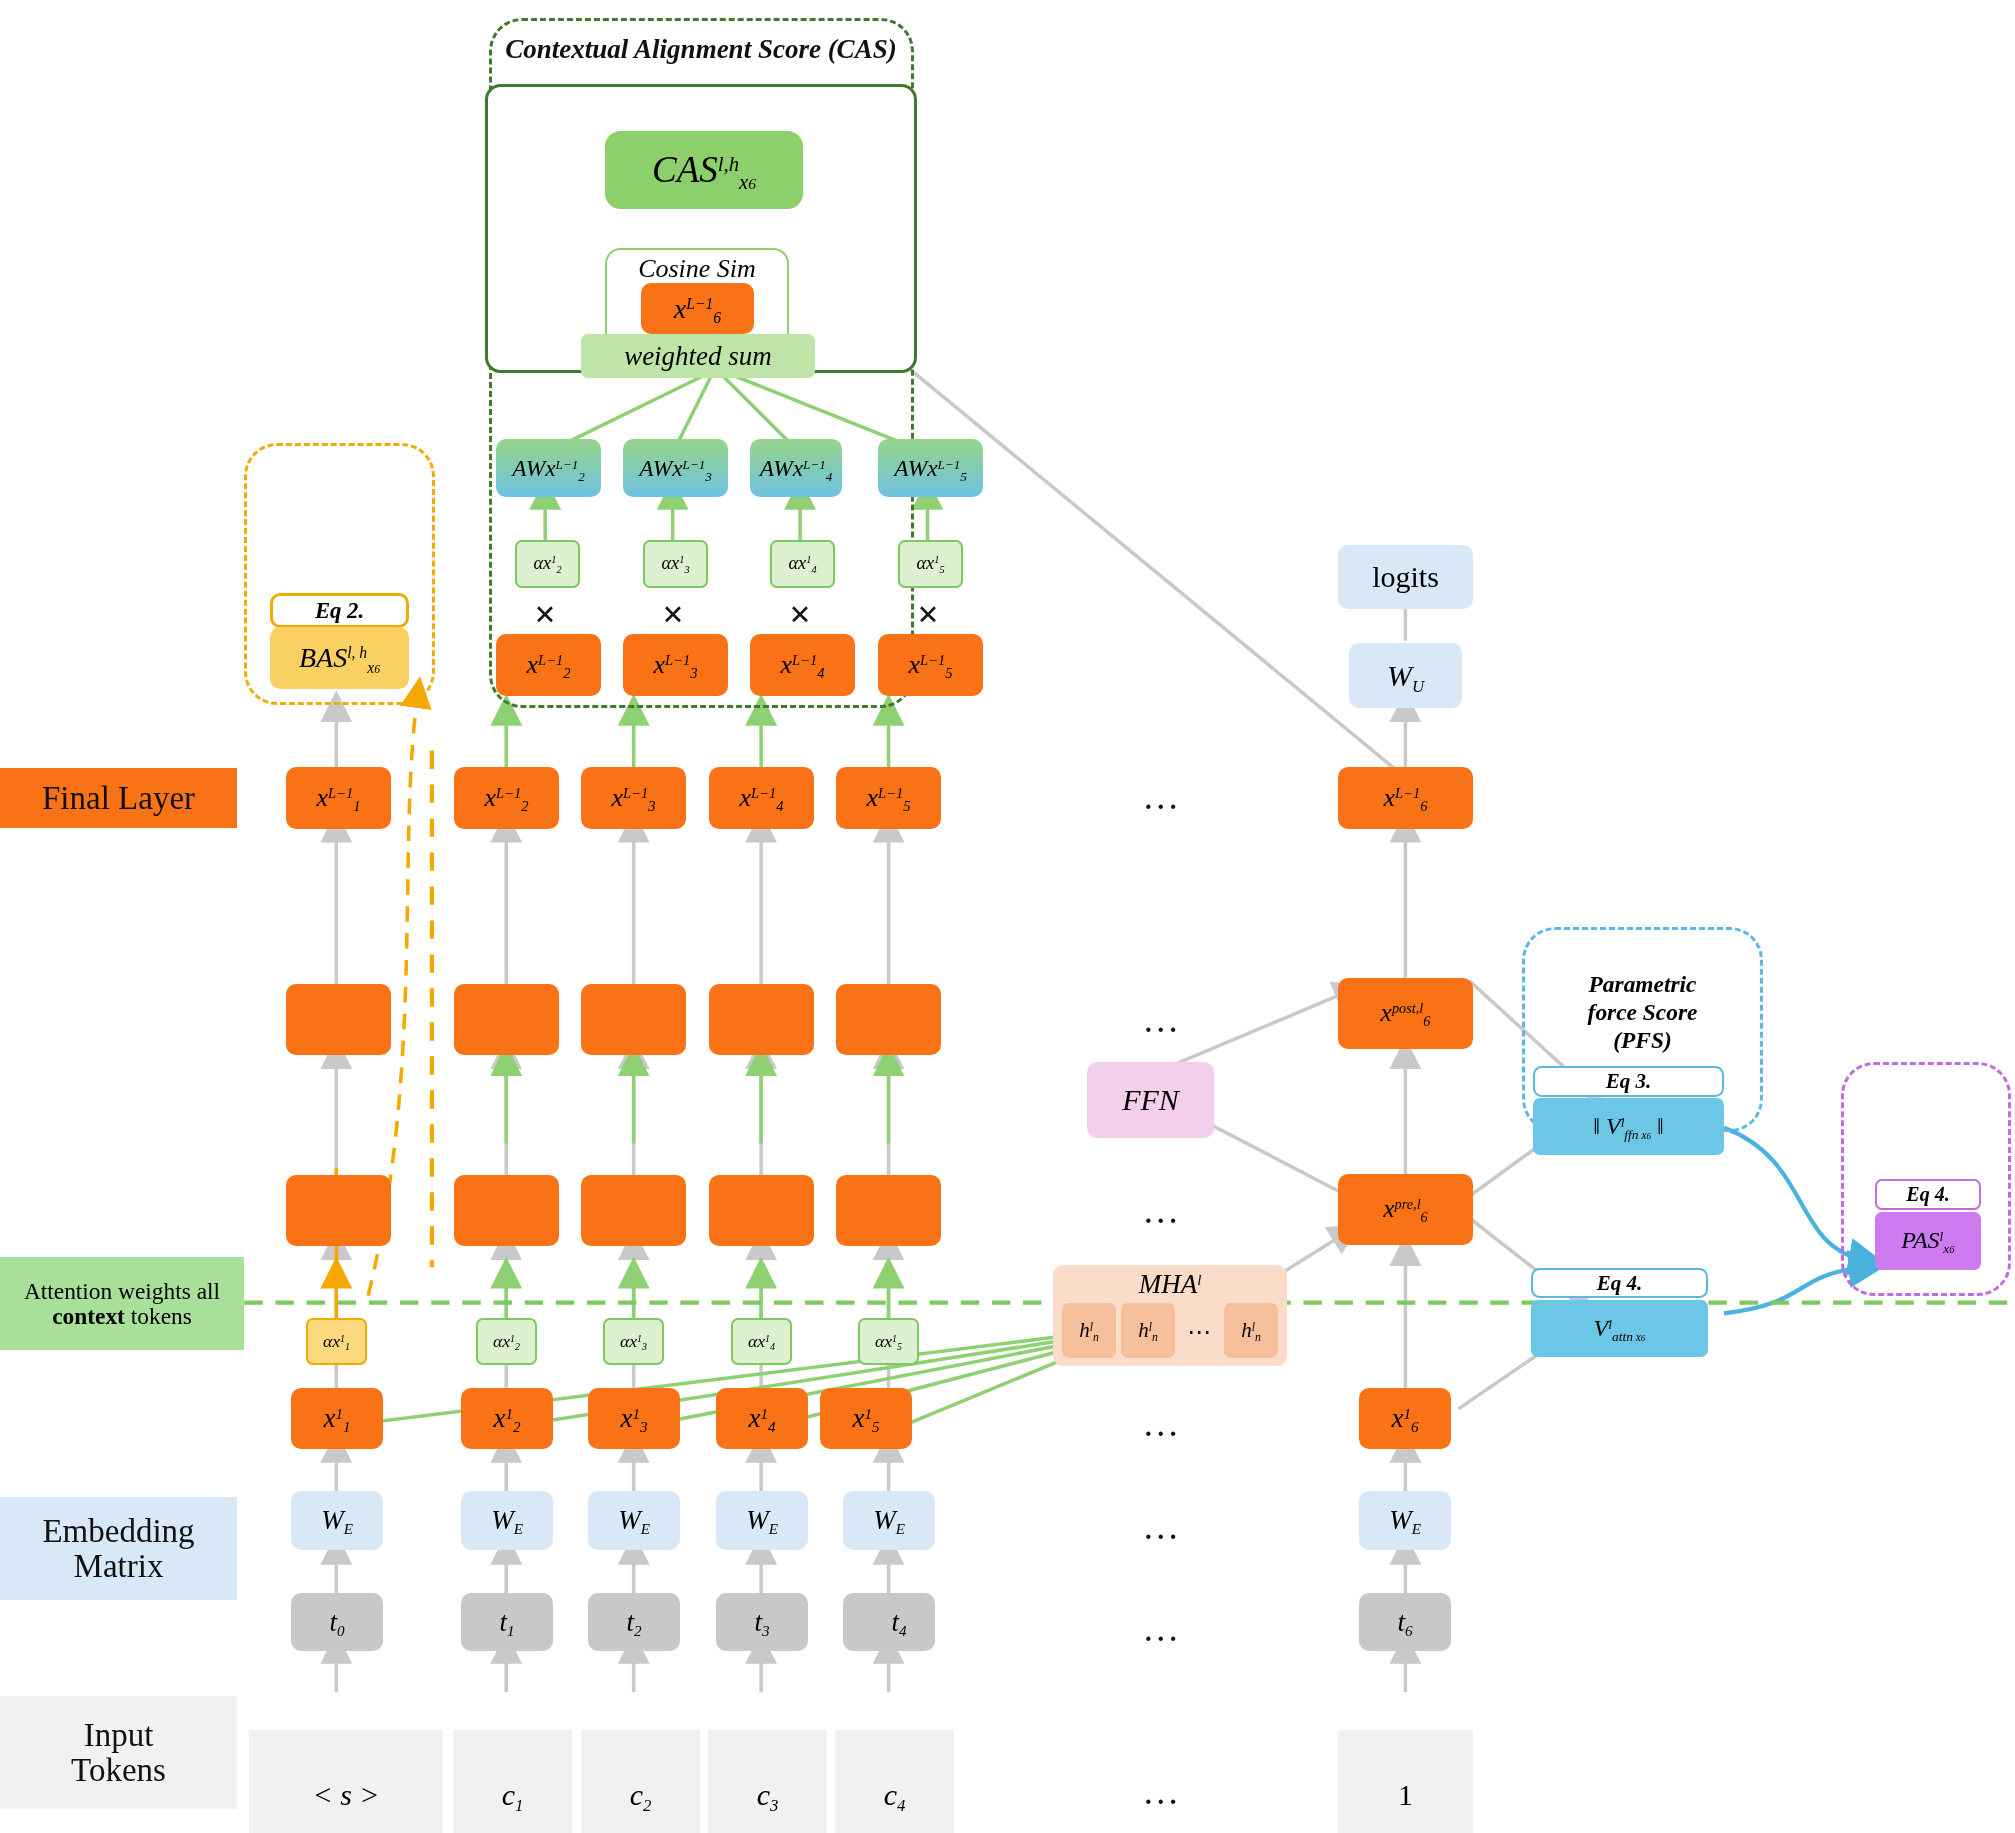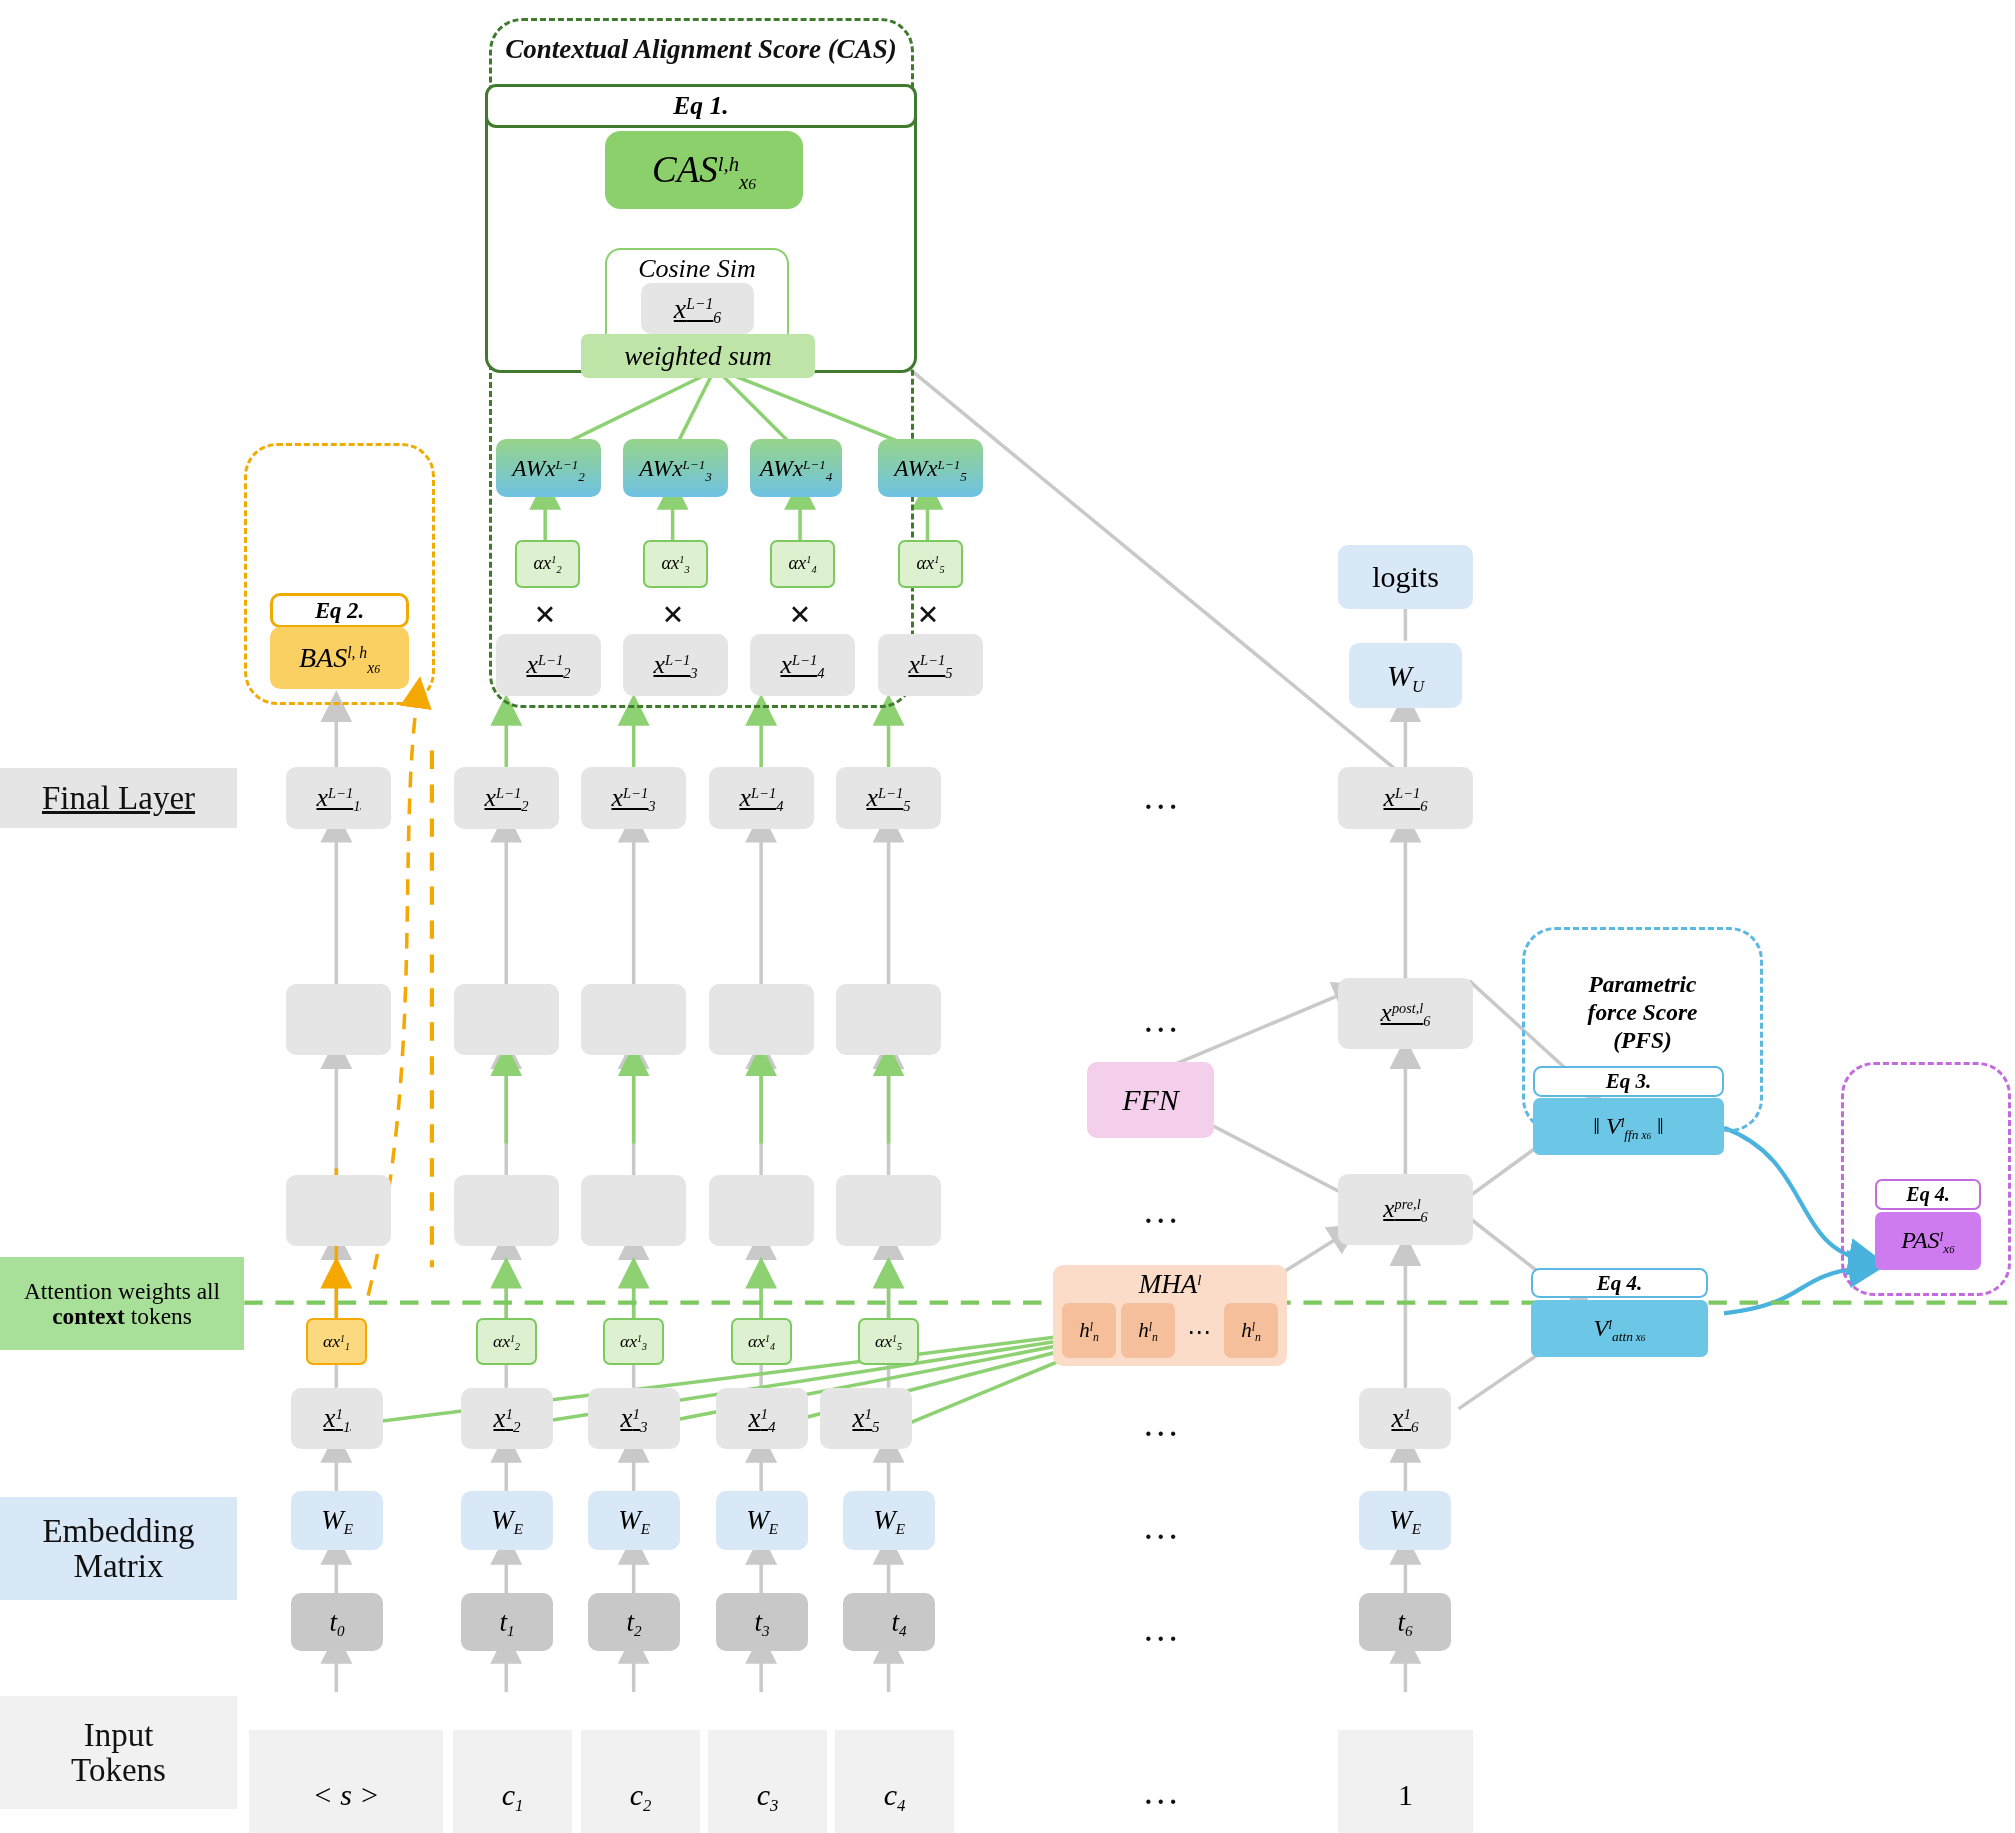--- a/index.html
+++ b/index.html
@@ -9,21 +9,21 @@
   .abs{position:absolute;box-sizing:border-box;}
 
   
   .box{display:flex;align-items:center;justify-content:center;
        text-align:center;line-height:1.05;}
   .rnd{border-radius:15.6px;}
   .rnd-s{border-radius:10px;}
   .rnd-xs{border-radius:7px;}
 
   
-  .blue      {background:#e5e5e5;text-decoration:underline;}
+  .blue      {background:#f97316;}
   .blue-lite {background:#d9e8f7;}
   .grey      {background:#c8c8c8;}
   .grey-lite {background:#f1f1f1;}
   .green     {background:#8bd06b;}
   .green-lite{background:#bfe4a8;}
   .green-pale{background:#ddf0cf;border:2.1px solid #7cc95f;}
   .cyan      {background:#6cc6e5;}
   .pink      {background:#f3cfec;}
   .peach     {background:#fbdcc8;}
   .peach-dk  {background:#f6bf9b;}
@@ -232,23 +232,20 @@
       <b>context</b><span> tokens</span>
     </span>
   </div>
 
   <div class="abs grp grp-cas" style="left:489px;top:18.4px;width:425px;height:690px;"></div>
   <div class="abs grp-title" style="left:453px;top:34px;width:496px;font-size:27px;">
     <span>Contextual Alignment Score (CAS)</span>
   </div>
 
   <div class="abs inner-cas" style="left:485px;top:84px;width:432px;height:289px;"></div>
-  <div class="abs eqbar eq-cas" style="left:485px;top:84px;width:432px;height:44px;font-size:25.5px;">
-    <span>Eq 1.</span>
-  </div>
 
   <div class="abs box rnd green" style="left:605px;top:131px;width:198px;height:78px;font-size:37px;">
     <span class="m">CAS<sup>l,h</sup><sub>x<span style="font-size:.75em">6</span></sub></span>
   </div>
 
   <div class="abs cos-frame" style="left:605px;top:248px;width:184px;height:127px;"></div>
   <div class="abs box" style="left:605px;top:251px;width:184px;height:35px;font-size:26px;font-style:italic;">
     <span>Cosine Sim</span>
   </div>
   <div class="abs box rnd-s blue" style="left:641px;top:283px;width:113px;height:51px;font-size:28px;">

